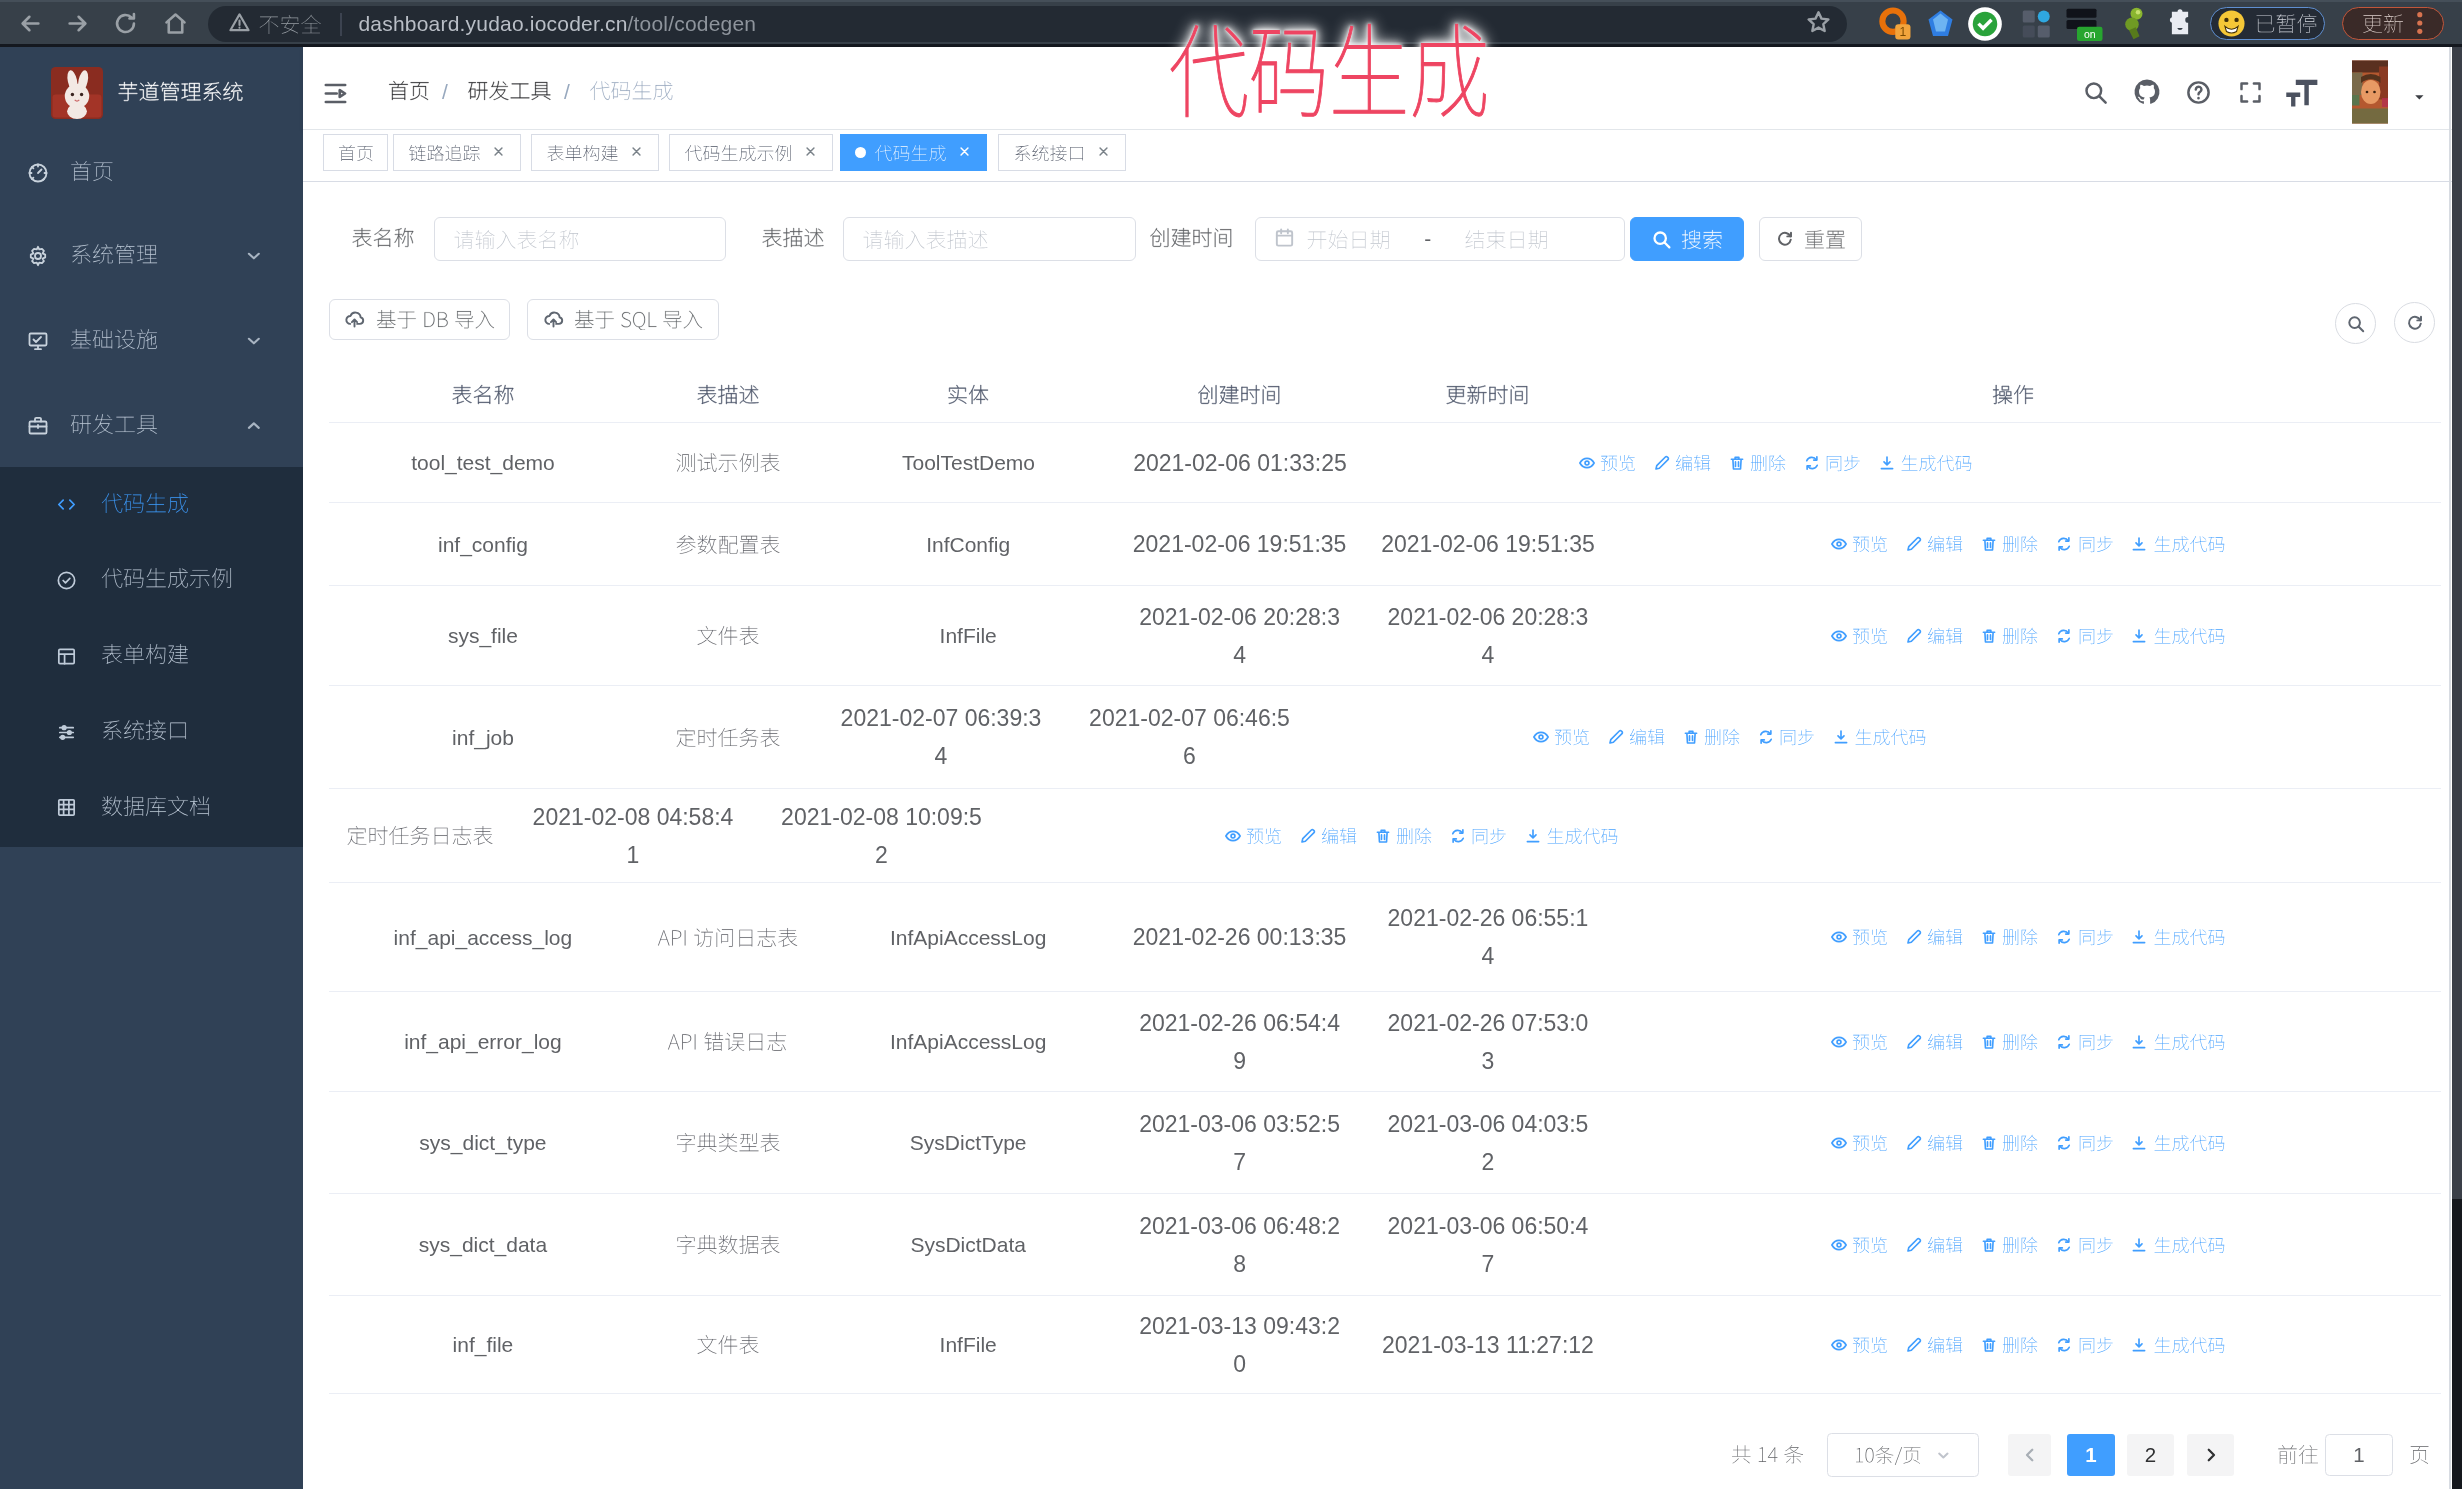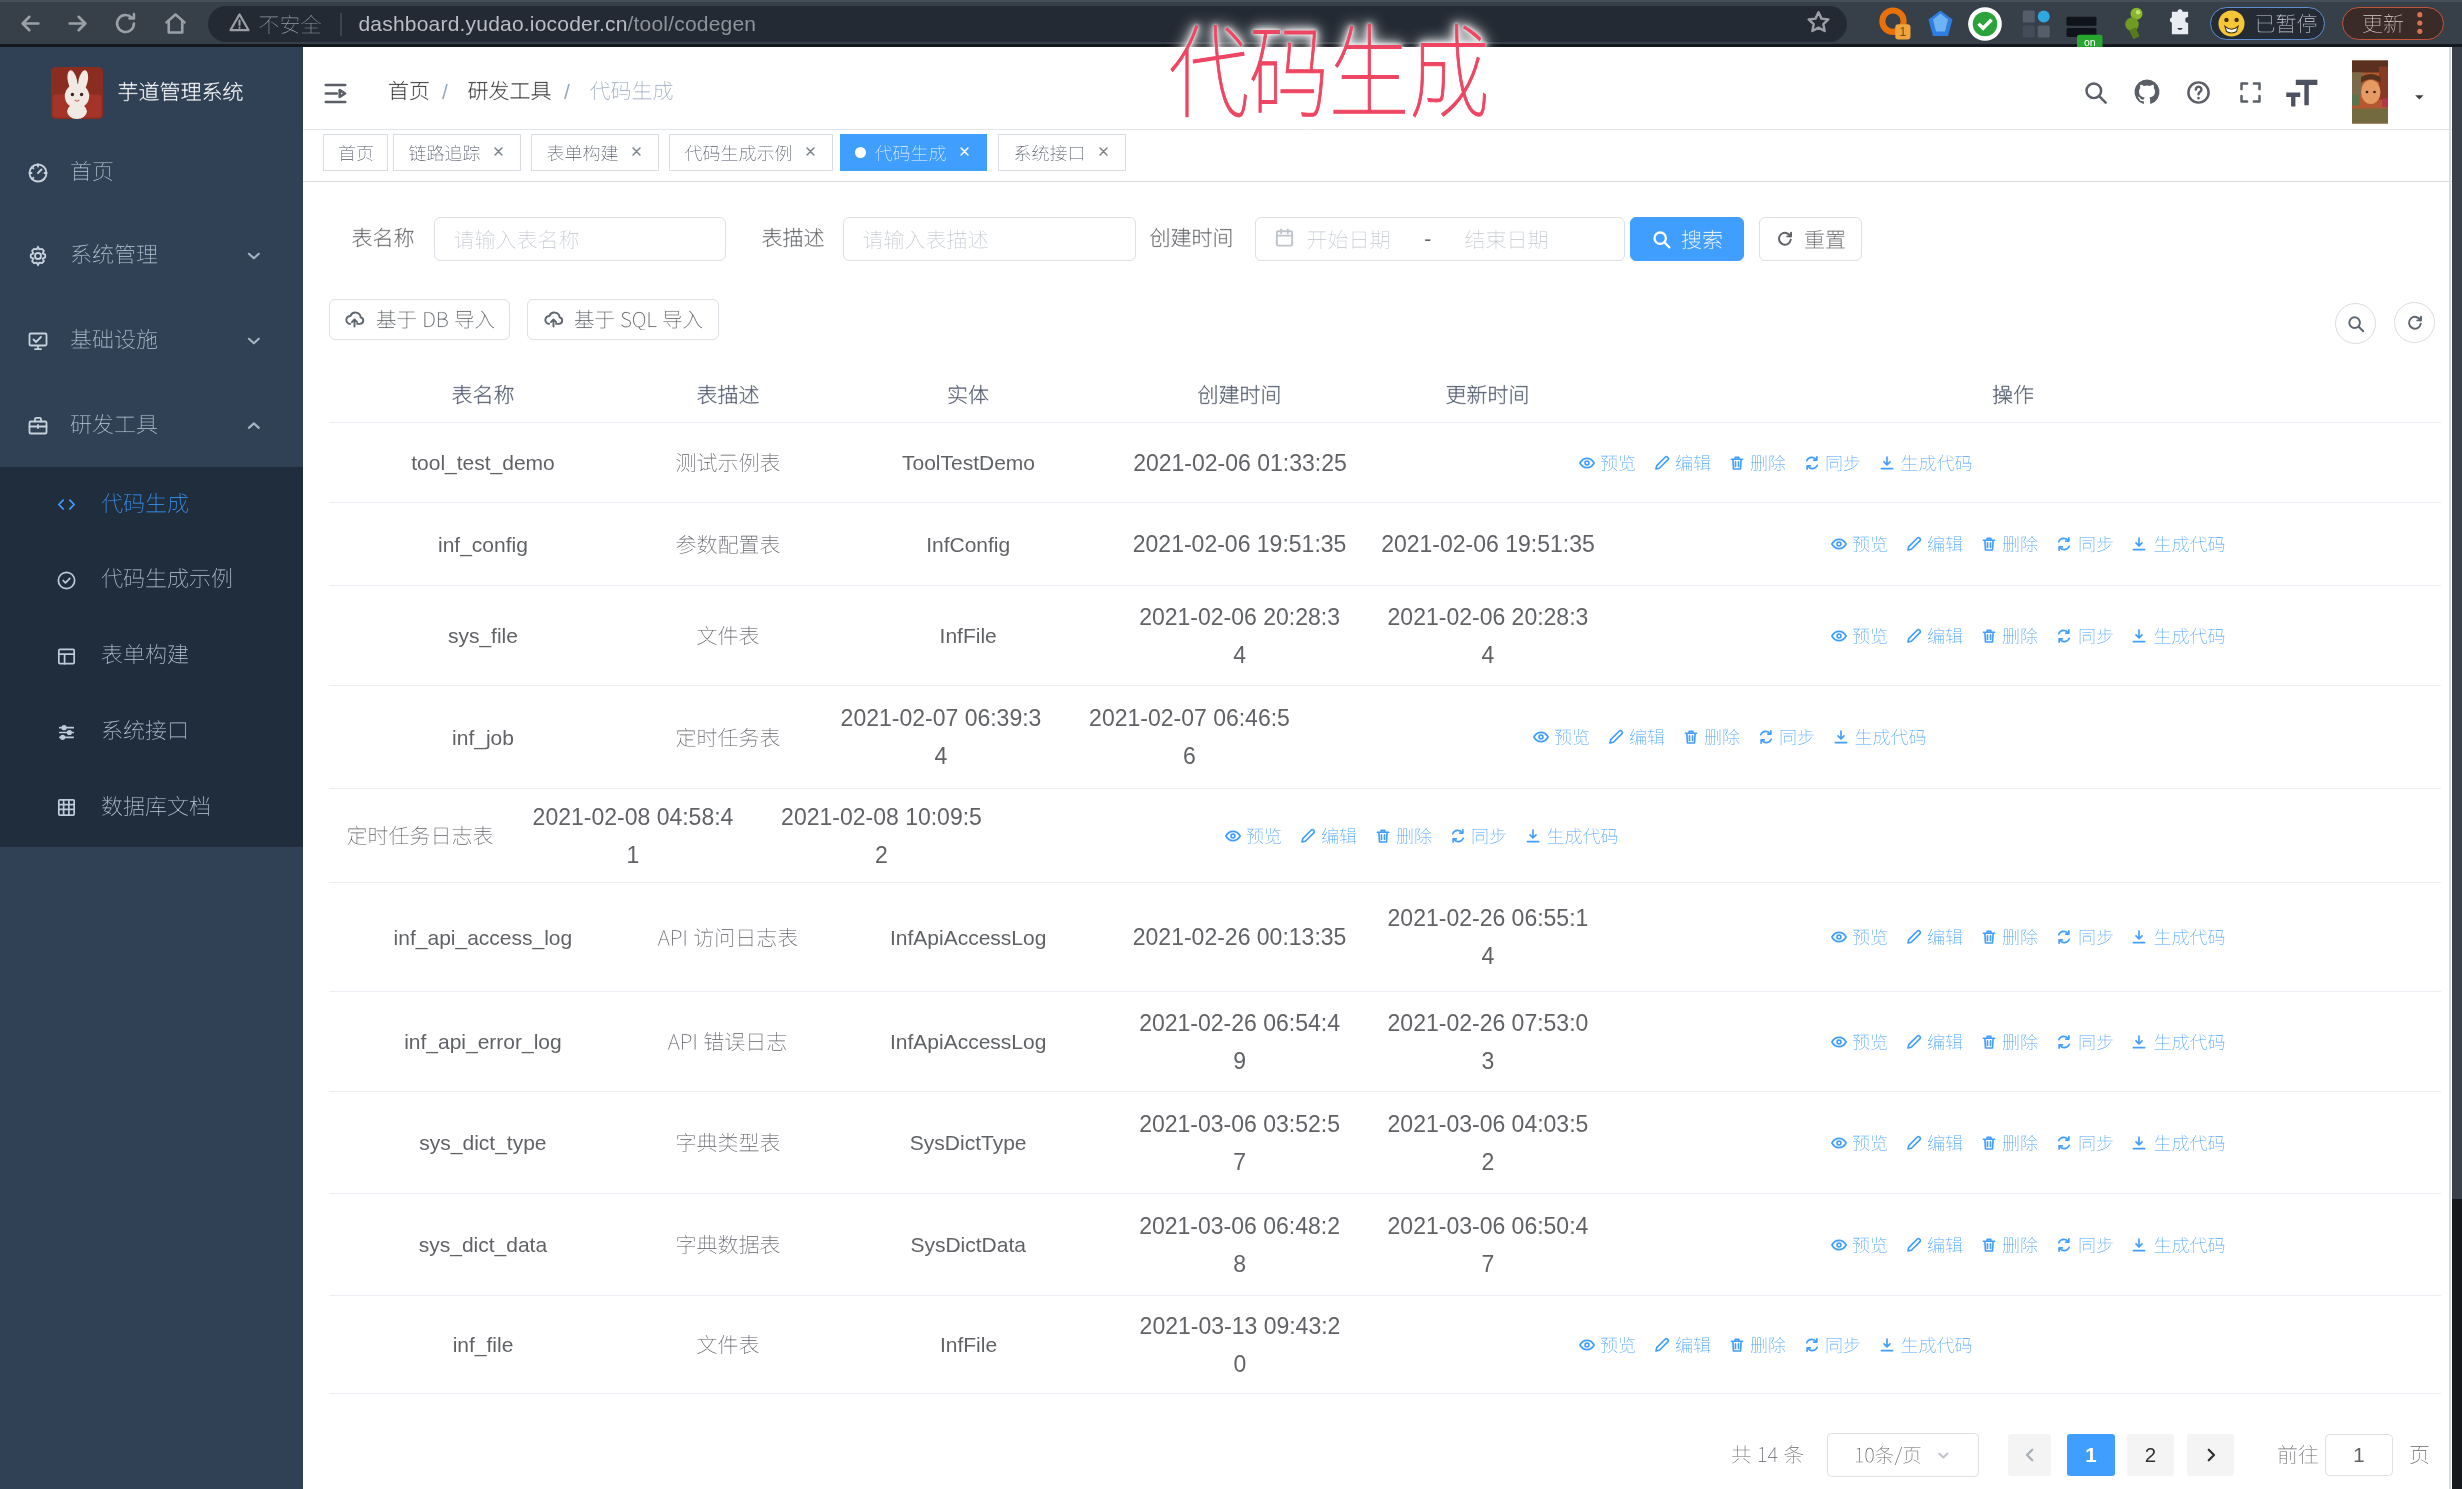--- a/index.html
+++ b/index.html
@@ -85,21 +85,21 @@
 <circle cx="23.5" cy="23.5" r="22" fill="#fff"></circle>
       <circle cx="23.5" cy="23.5" r="16" fill="#2aa33b"></circle>
       <path d="M15 23l6 6 11-11" stroke="#fff" stroke-width="4.5" fill="none"></path>
     </svg></div>
 <div class="abs" style="left:2021px;top:9px"><svg width="32" height="30" viewBox="0 0 42 40">
 <rect x="2" y="2" width="16" height="16" rx="2" fill="#565d6b"></rect>
       <rect x="2" y="22" width="16" height="16" rx="2" fill="#454c59"></rect>
       <rect x="22" y="22" width="16" height="16" rx="2" fill="#565d6b"></rect>
       <circle cx="30" cy="10" r="8" fill="#2fa7e0"></circle>
     </svg></div>
-<div class="abs" style="left:2065px;top:15px"><svg width="39" height="35" viewBox="0 0 52 46">
+<div class="abs" style="left:2065px;top:7px"><svg width="39" height="35" viewBox="0 0 52 46">
 <rect x="2" y="2" width="40" height="12" rx="2" fill="#10131a"></rect>
       <rect x="2" y="17" width="40" height="12" rx="2" fill="#10131a"></rect>
       <rect x="16" y="26" width="34" height="19" rx="3" fill="#27a52f"></rect>
       <text x="33" y="41" font-size="14" fill="#fff" text-anchor="middle" font-family="Liberation Sans">on</text>
     </svg></div>
 <div class="abs" style="left:2120px;top:6px"><svg width="30" height="35" viewBox="0 0 40 46">
 <circle cx="22" cy="10" r="8" fill="#8ab52f"></circle>
       <circle cx="16" cy="24" r="9" fill="#6f9a24"></circle>
       <path d="M12 32l6 12 8-4-5-12z" fill="#577a1c"></path>
       <circle cx="24" cy="8" r="3" fill="#c7e06e"></circle>
@@ -1378,20 +1378,23 @@
           <g fill="currentColor" stroke="currentColor" stroke-width="2" stroke-linejoin="round">
             <use href="#u6587" transform="translate(0,880) scale(1,-1)"></use>
             <use href="#u4ef6" transform="translate(1000,880) scale(1,-1)"></use>
             <use href="#u8868" transform="translate(2000,880) scale(1,-1)"></use>
           </g>
         </svg>
       </div>
       <div class="td c2">InfFile</div>
       <div class="td c3">
         <div>2021-03-13 09:43:2<br>0</div>
+      </div>
+      <div class="td c4">
+        <div>2021-03-13 11:27:12</div>
       </div>
       <div class="td c5">
         <div class="flex">
           <span class="alink">
             <svg class="ic" style="color:#409eff;" width="18" height="18" viewBox="0 0 24 24" fill="none" stroke="#409eff" stroke-width="2.2" stroke-linecap="round" stroke-linejoin="round">
               <path d="M2.5 12S6 5.8 12 5.8 21.5 12 21.5 12 18 18.2 12 18.2 2.5 12 2.5 12z"></path>
               <circle cx="12" cy="12" r="2.6"></circle>
             </svg>
             <svg class="t" style="color:#409eff" width="36" height="18" viewBox="0 0 2000 1000">
               <g fill="currentColor">

